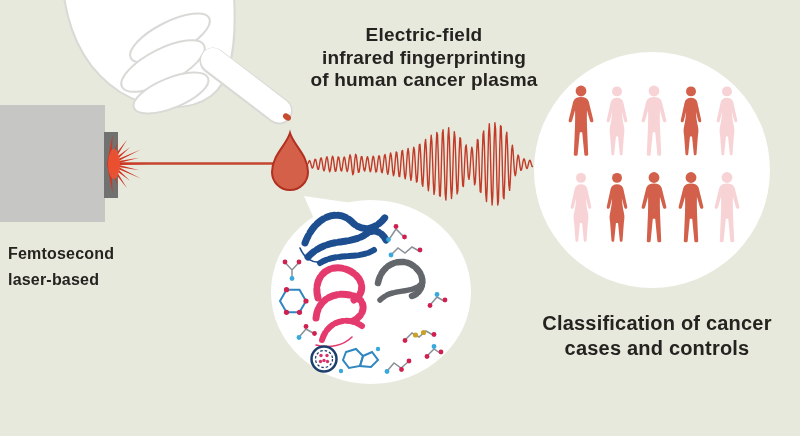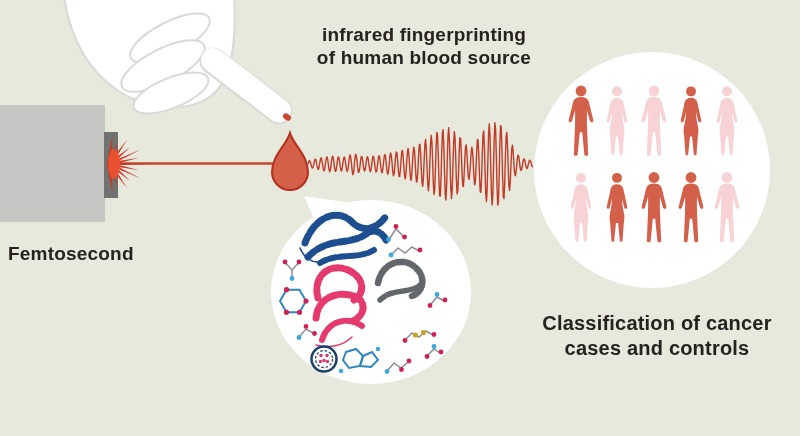--- a/index.html
+++ b/index.html
@@ -4,21 +4,21 @@
 <style>
   html,body{margin:0;padding:0;background:#888;}
   .stage{
     position:relative;width:800px;height:436px;overflow:hidden;
     background:#e6e9dc;
     font-family:"Liberation Sans","DejaVu Sans",sans-serif;
   }
   .stage svg{position:absolute;left:0;top:0;}
   .label{position:absolute;font-weight:700;color:#262220;}
   #label-fingerprinting{left:278px;top:24px;width:292px;text-align:center;font-size:19px;line-height:22.5px;letter-spacing:.2px;}
-  #label-laser{left:8px;top:241px;font-size:19px;line-height:25.5px;letter-spacing:.2px;}
+  #label-laser{left:8px;top:241px;font-size:16px;line-height:25.5px;letter-spacing:.2px;}
   #label-classification{left:502px;top:311px;width:310px;text-align:center;font-size:20px;line-height:25px;letter-spacing:.2px;}
 </style>
 </head>
 <body>
 
 <div class="stage" style="background: rgb(230, 233, 220);">
 
   <svg width="800" height="436" viewBox="0 0 800 436">
     <defs>
       <symbol id="sym-male" viewBox="0 0 40 100">
@@ -162,26 +162,28 @@
       <ellipse cx="171" cy="93" rx="40" ry="15" transform="rotate(-22 171 93)" stroke-width="2" fill="#ffffff" stroke="#d9d9d6"></ellipse>
       <line x1="213" y1="61" x2="279" y2="111" stroke-width="27" stroke-linecap="round" stroke="#d9d9d6"></line>
       <line x1="213" y1="60" x2="279" y2="110.5" stroke-width="24" stroke-linecap="round" stroke="#ffffff"></line>
       <ellipse cx="287" cy="117" rx="4.4" ry="3" transform="rotate(36 287 117)" fill="#c74b31"></ellipse>
     </g>
 
     <path d="M290,133 C293.5,145 308,155.5 308,172 A18,18 0 1 1 272,172 C272,155.5 286.5,145 290,133 Z" stroke-width="2" fill="#d5604a" stroke="#b23020"></path>
   </svg>
 
   <div class="label" id="label-fingerprinting" style="color: rgb(38, 34, 32);">
+    <div>Electric-field</div>
     <div>infrared fingerprinting</div>
-    <div>of human blood source</div>
+    <div>of human cancer plasma</div>
   </div>
 
   <div class="label" id="label-laser" style="color: rgb(38, 34, 32);">
     <div>Femtosecond</div>
+    <div>laser-based</div>
   </div>
 
   <div class="label" id="label-classification" style="color: rgb(38, 34, 32);">
     <div>Classification of cancer</div>
     <div>cases and controls</div>
   </div>
 
 </div>
 
 </body></html>

